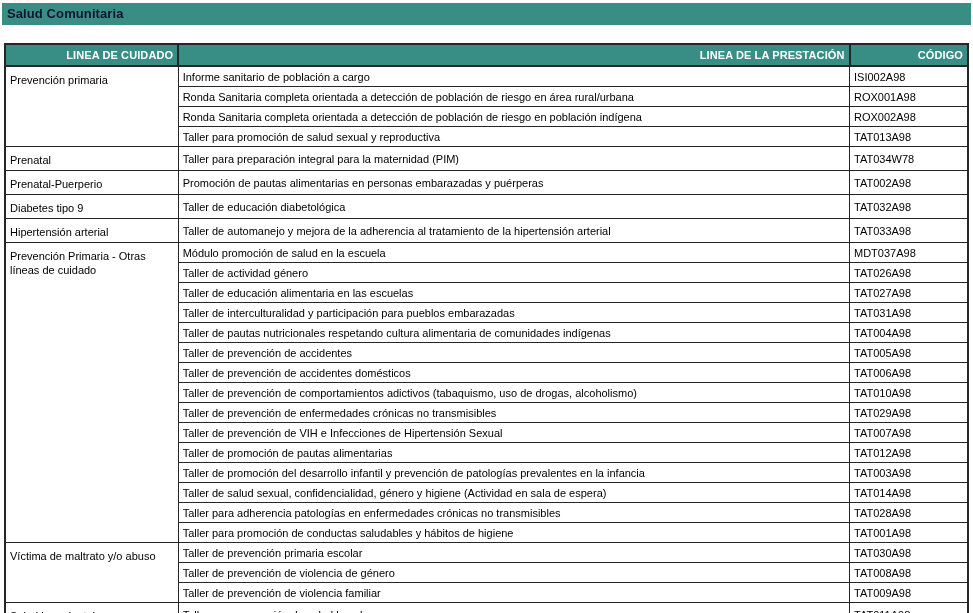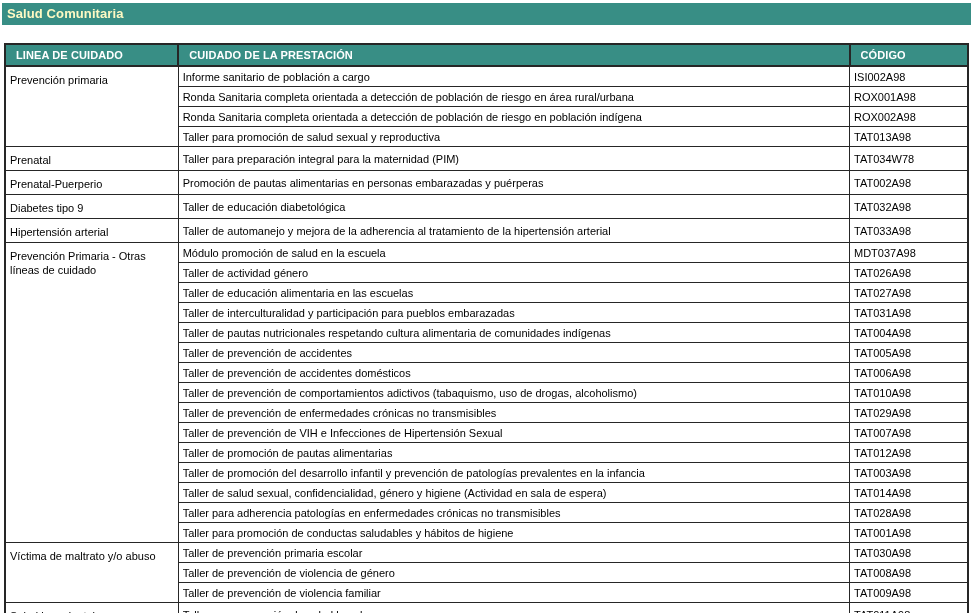--- a/index.html
+++ b/index.html
@@ -11,41 +11,41 @@
     width: 973px;
     height: 613px;
     overflow: hidden;
     font-family: "Liberation Sans", sans-serif;
     color: #000000;
   }
   .title-banner {
     margin: 3px 2px 0 2px;
     width: 959px;
     background: #388E85;
-    color: #fef9c3;
+    color: #0f172a;
     font-size: 13px;
     font-weight: bold;
     padding: 3px 5px 4px 5px;
     letter-spacing: 0.1px;
   }
   table.main-table {
     border-collapse: collapse;
     margin: 18px 0 0 4px;
     width: 965px;
     table-layout: fixed;
     border: 2px solid #262626;
   }
   table.main-table th {
     background: #388E85;
     color: #ffffff;
     font-size: 11px;
     font-weight: bold;
-    text-align: left;
+    text-align: right;
     border: 2px solid #262626;
-    padding: 3px 4px 4px 10px;
+    padding: 3px 4px 4px 16px;
     height: 13px;
     letter-spacing: 0.1px;
   }
   table.main-table td {
     border: 1px solid #262626;
     font-size: 11px;
     padding: 2px 4px 2px 4px;
     line-height: 14px;
     height: 15px;
     vertical-align: middle;
@@ -70,21 +70,21 @@
 
 <table class="main-table">
   <colgroup>
     <col class="col-w-linea">
     <col class="col-w-prest">
     <col class="col-w-codigo">
   </colgroup>
   <thead>
     <tr>
       <th>LINEA DE CUIDADO</th>
-      <th>CUIDADO DE LA PRESTACIÓN</th>
+      <th>LINEA DE LA PRESTACIÓN</th>
       <th>CÓDIGO</th>
     </tr>
   </thead>
   <tbody>
       <tr>
         <td class="col-linea" rowspan="4">Prevención primaria</td>
         <td class="col-prestacion">Informe sanitario de población a cargo</td>
         <td class="col-codigo">ISI002A98</td>
       </tr>
       <tr>

